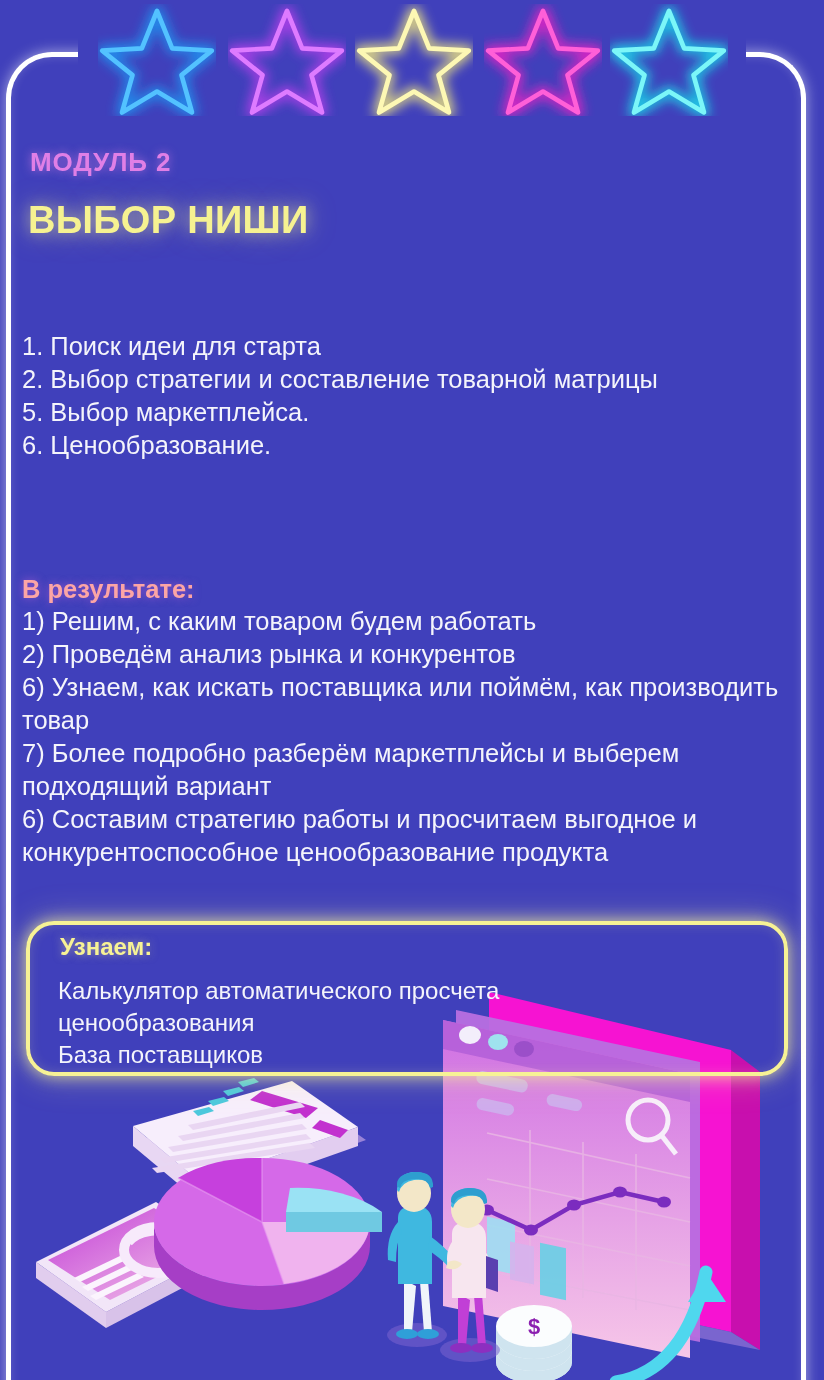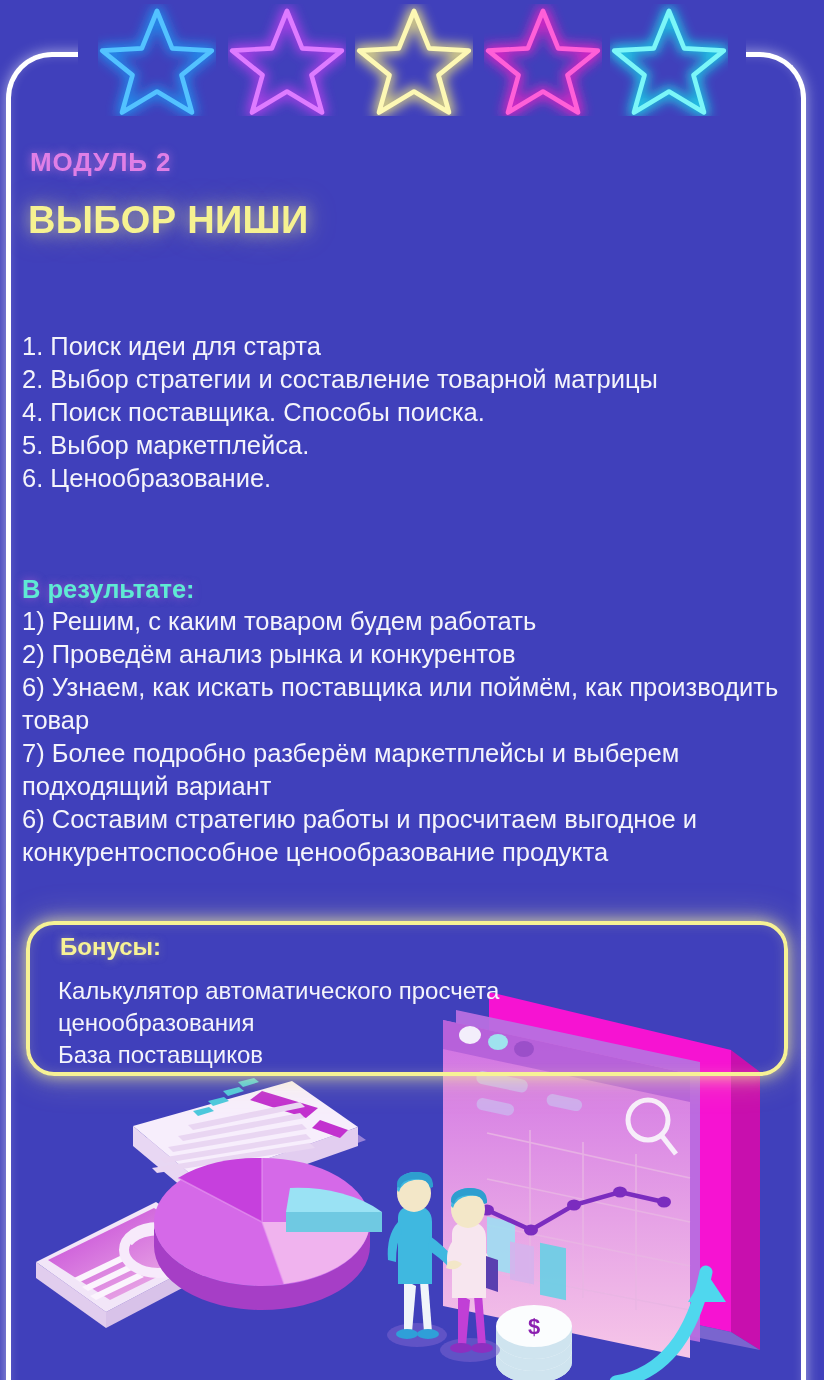--- a/index.html
+++ b/index.html
@@ -69,21 +69,21 @@
 
   .list-block{
     position:absolute;left:22px;top:330px;width:780px;
     font-size:25.5px;line-height:33px;color:#f4f4fb;
   }
   .list-block .li{display:block;}
 
   .result-head{
     position:absolute;left:22px;top:573px;
     font-size:25.5px;line-height:33px;font-weight:bold;
-    color:#5eead4;
+    color:#fca5a5;
     text-shadow:0 0 9px rgba(239,111,224,.5);
   }
   .result-block{
     position:absolute;left:22px;top:605px;width:790px;
     font-size:25.5px;line-height:33px;color:#f4f4fb;
   }
   .result-block .li{display:block;}
 
   
   .bonus-box{
@@ -373,36 +373,35 @@
 
     <div class="module-label">МОДУЛЬ 2</div>
 
     <div class="main-title">
       <span class="ln">ВЫБОР НИШИ</span>
     </div>
 
     <div class="list-block">
       <span class="li">1. Поиск идеи для старта</span>
       <span class="li">2. Выбор стратегии и составление товарной матрицы</span>
-      <span class="li">4. Поиск поставщика. Способы поиска.</span>
       <span class="li">5. Выбор маркетплейса.</span>
       <span class="li">6. Ценообразование.</span>
     </div>
 
     <div class="result-head">В результате:</div>
 
     <div class="result-block">
       <span class="li">1) Решим, с каким товаром будем работать</span>
       <span class="li">2) Проведём анализ рынка и конкурентов</span>
       <span class="li">6) Узнаем, как искать поставщика или поймём, как производить товар</span>
       <span class="li">7) Более подробно разберём маркетплейсы и выберем подходящий вариант</span>
       <span class="li">6) Составим стратегию работы и просчитаем выгодное и конкурентоспособное ценообразование продукта</span>
     </div>
   </div>
 
   <div class="bonus-box"></div>
-  <div class="bonus-title">Бонусы:</div>
+  <div class="bonus-title">Узнаем:</div>
   <div class="bonus-items">
     <span class="bi">Калькулятор автоматического просчета ценообразования</span>
     <span class="bi">База поставщиков</span>
   </div>
 
 </div>
 
 </body></html>

